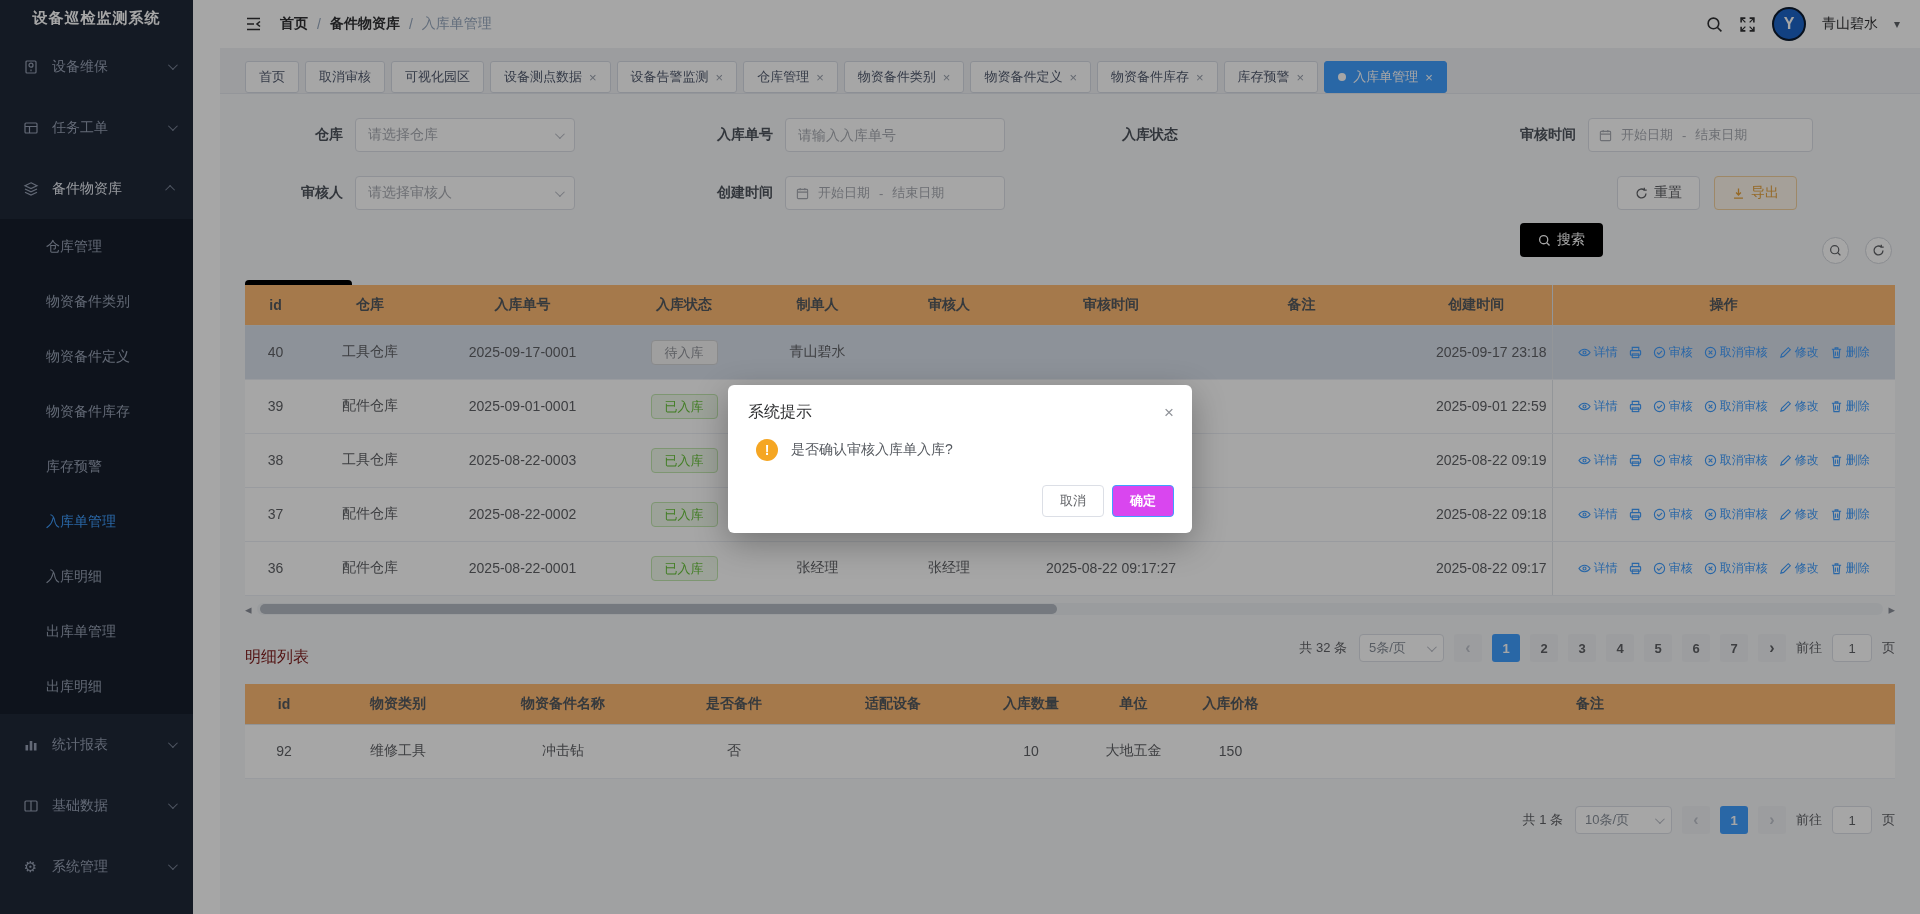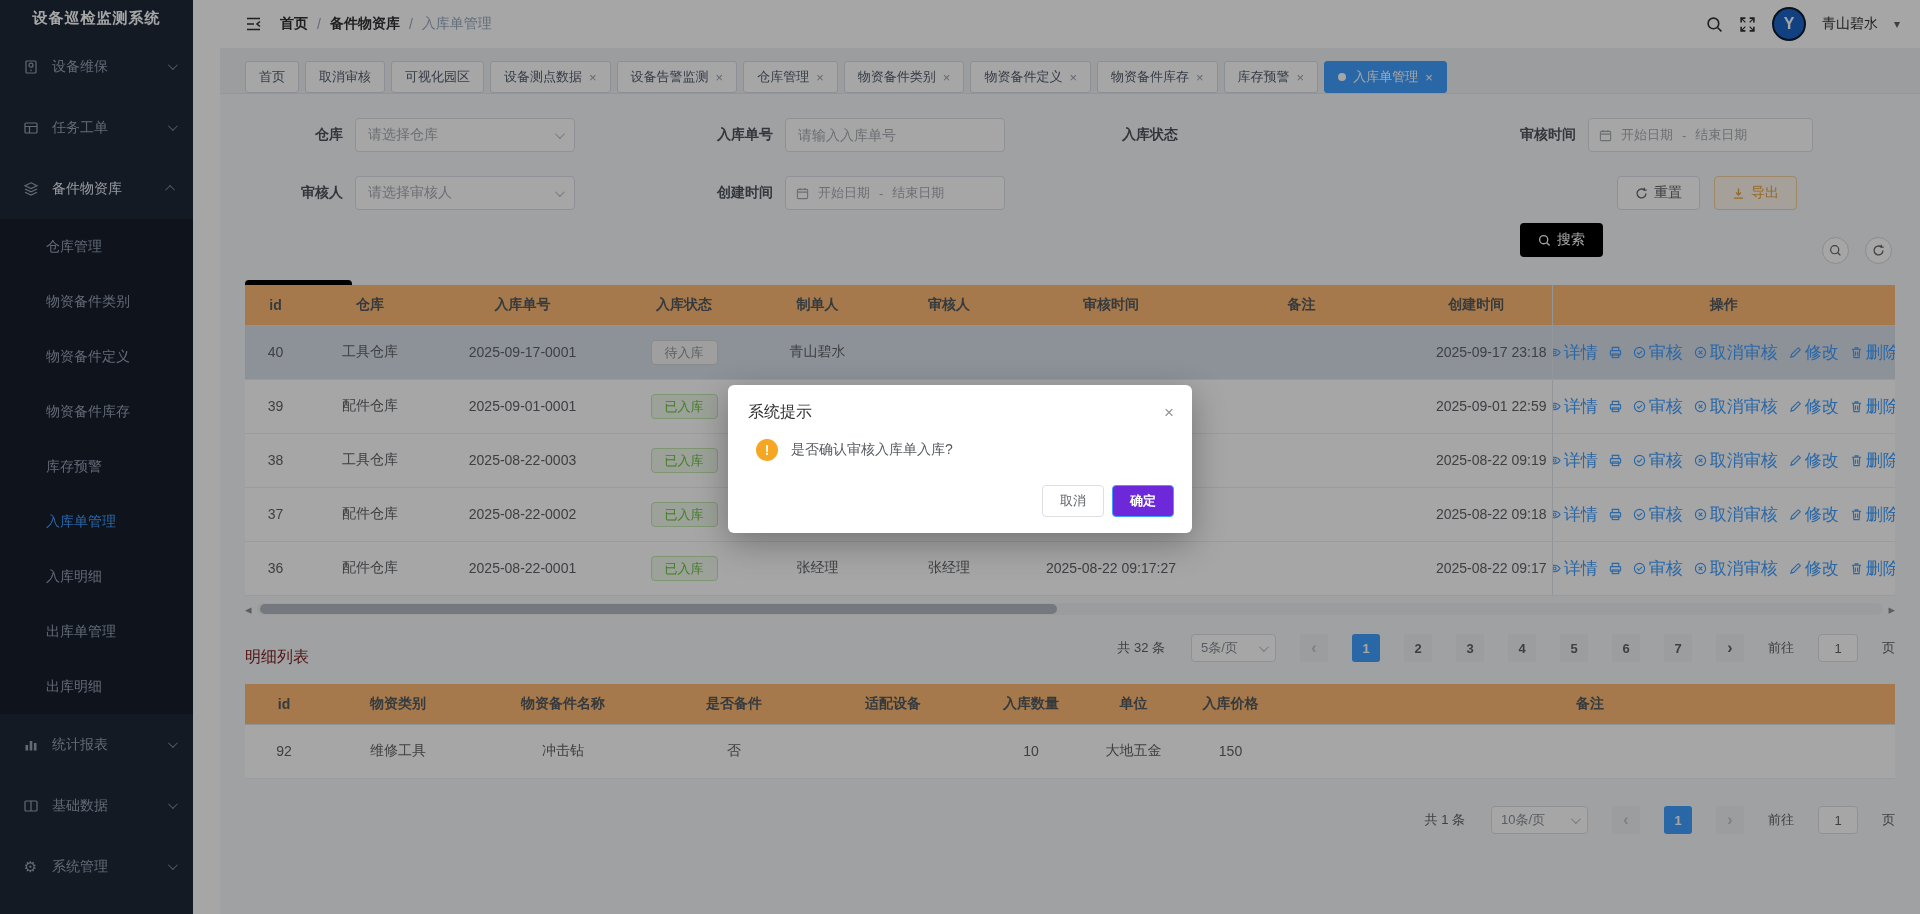--- a/index.html
+++ b/index.html
@@ -71,32 +71,32 @@
   .tbl { border-collapse:collapse; table-layout:fixed; background:#fff; font-size:14px; color:#606266; }
   .tbl th { height:40px; background:#fdba74; font-weight:700; color:#54595f; text-align:center; border-bottom:1px solid #dfe3e8; }
   .tbl td { height:54px; text-align:center; border-bottom:1px solid #ebeef5; background:#fff; overflow:hidden; white-space:nowrap; }
   .main-tbl { position:absolute; left:25px; top:191px; width:1650px; }
   tr.selected td { background:#d9e0ec; }
   .col-op { border-left:1px solid #e2e6ec; }
   td.cell-created { text-align:right; padding-right:5px; }
   .tag { display:inline-block; padding:5px 13px; border-radius:4px; font-size:13px; line-height:1; }
   .tag-info { background:#f4f4f5; border:1px solid #d3d4d6; color:#909399; }
   .tag-success { background:#f0f9eb; border:1px solid #c2e7b0; color:#67c23a; }
-  .acts { display:flex; align-items:center; justify-content:center; gap:11px; color:#409eff; font-size:17px; flex-wrap:nowrap; }
+  .acts { display:flex; align-items:center; justify-content:center; gap:11px; color:#409eff; font-size:12px; flex-wrap:nowrap; }
   .act { display:inline-flex; align-items:center; gap:3px; cursor:pointer; color:#409eff; white-space:nowrap; }
   .act i { font-style:normal; }
 
   .hscroll { position:absolute; left:25px; top:508px; width:1650px; height:14px; display:flex; align-items:center; gap:5px; }
   .hs-arrow { font-size:13px; color:#8b909a; line-height:1; cursor:pointer; }
   .hs-track { flex:1; height:12px; background:#edf0f3; border-radius:6px; position:relative; }
   .hs-thumb { position:absolute; left:3px; top:1px; height:10px; width:49%; background:#b4bac3; border-radius:5px; cursor:grab; }
 
   .section-row { position:absolute; left:25px; right:25px; top:538px; height:32px; display:flex; align-items:center; justify-content:space-between; }
   .section-title { font-size:16px; color:#7f1d1d;margin-top:18px; }
-  .pagination { display:flex; align-items:center; gap:24px; font-size:13px; color:#606266; }
+  .pagination { display:flex; align-items:center; gap:10px; font-size:13px; color:#606266; }
   .pg-total { margin-right:2px; }
   .pg-select { height:28px; min-width:85px; border:1px solid #dcdfe6; border-radius:4px; background:#fff; display:flex; align-items:center; justify-content:space-between; gap:8px; padding:0 9px; color:#888f99; font-size:13px; cursor:pointer; }
   .pg-btn { min-width:28px; height:28px; border-radius:3px; background:#f0f2f5; display:inline-flex; align-items:center; justify-content:center; font-weight:700; color:#606266; cursor:pointer; font-size:13px; }
   .pg-btn.active { background:#409eff; color:#fff; }
   .pg-btn.disabled { color:#c0c4cc; cursor:default; }
   .pg-arrow { font-size:16px; font-weight:700; }
   .goto-input { width:40px; height:28px; border:1px solid #dcdfe6; border-radius:4px; text-align:center; font-size:13px; color:#606266; background:#fff; font-family:inherit; }
 
   .detail-tbl { position:absolute; left:25px; top:590px; width:1650px; }
   .bottom-pg { position:absolute; right:25px; top:712px; }
@@ -106,21 +106,21 @@
   .modal { position:absolute; left:728px; top:385px; width:464px; height:148px; background:#fff; border-radius:6px; box-shadow:0 10px 34px rgba(0,0,0,0.3); z-index:60; }
   .modal-header { padding:17px 18px 0 20px; display:flex; align-items:center; }
   .modal-title { font-size:16px; color:#303133; }
   .modal-close { margin-left:auto; color:#909399; font-size:17px; line-height:1; cursor:pointer; }
   .modal-body { padding:16px 20px 0 28px; display:flex; align-items:center; gap:13px; }
   .warn-ic { width:22px; height:22px; border-radius:50%; background:#f5a623; color:#fff; font-weight:bold; font-size:14px; display:flex; align-items:center; justify-content:center; flex:none; }
   .modal-msg { font-size:14px; color:#55595f; }
   .modal-footer { position:absolute; right:18px; bottom:16px; display:flex; gap:8px; }
   .mbtn { height:32px; padding:0 17px; border-radius:4px; font-size:13px; display:inline-flex; align-items:center; cursor:pointer; font-family:inherit; }
   .mbtn-cancel { background:#fff; border:1px solid #dcdfe6; color:#606266; }
-  .mbtn-confirm { background:#6d28d9; border:1px solid #409eff; color:#fff; font-weight:600; }
+  .mbtn-confirm { background:#d946ef; border:1px solid #409eff; color:#fff; font-weight:600; }
 </style>
 </head>
 <body>
 
 <div class="sidebar">
   <div class="brand">设备巡检监测系统</div>
 
   <div class="menu-item">
     <span class="micon">
         <svg width="16" height="16" viewBox="0 0 16 16" fill="none" stroke="currentColor" stroke-width="1.2">

